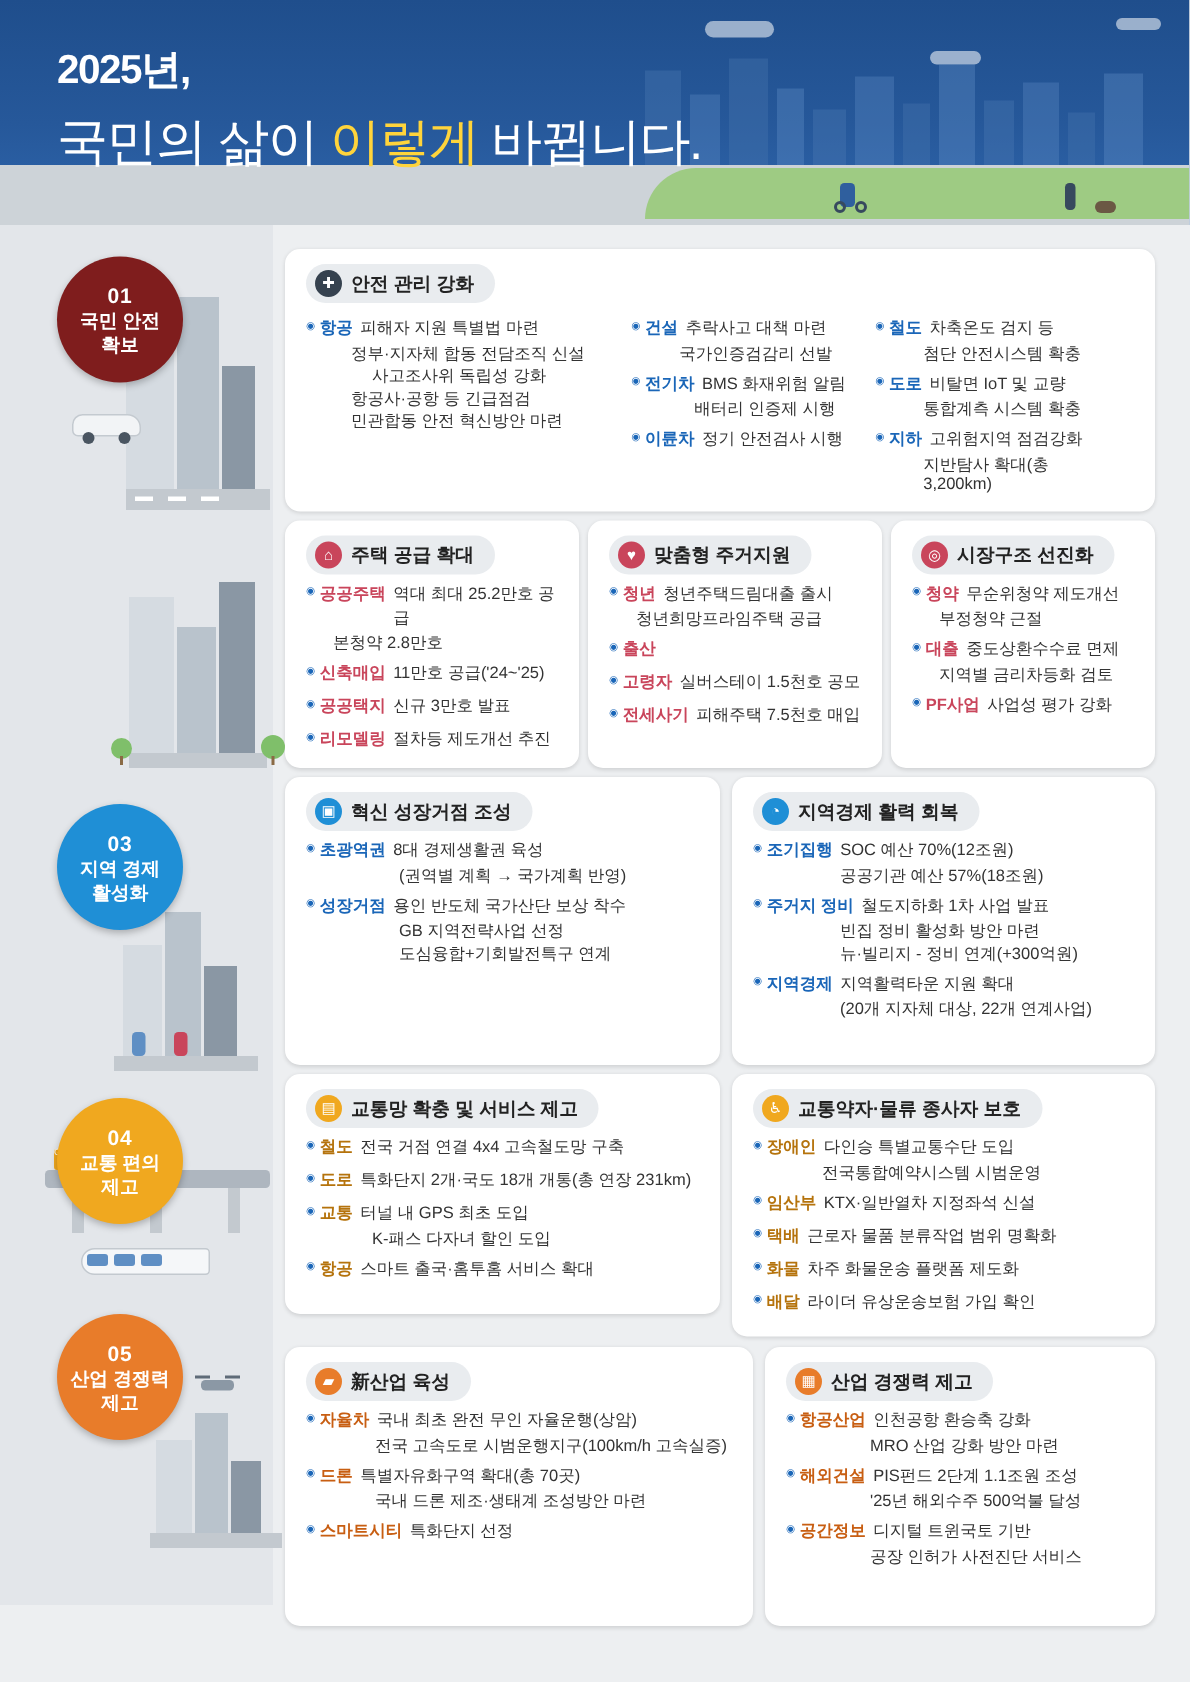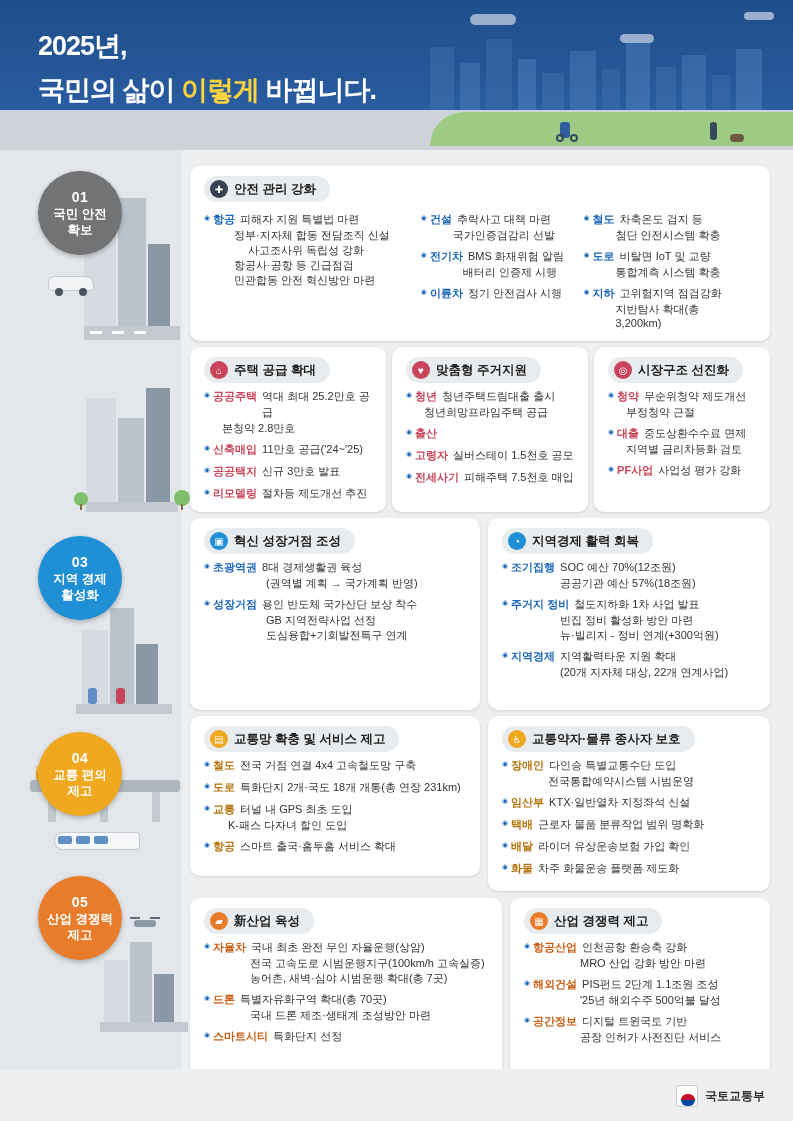--- a/index.html
+++ b/index.html
@@ -20,40 +20,40 @@
   }
   .city {
     position: absolute; left: 0; bottom: 22px; width: 793px; height: 95px;
     opacity: 0.35;
   }
   .cloud { position: absolute; background: #ffffff; border-radius: 20px; opacity: .55; }
   .header-title {
     position: absolute; left: 38px; top: 28px; color: #fff; z-index: 5;
   }
   .header-title .l1 { font-size: 27px; font-weight: bold; letter-spacing: -1px; }
-  .header-title .l2 { font-size: 27px; font-weight: bold; letter-spacing: -1px; margin-top: 8px; }
+  .header-title .l2 { font-size: 34px; font-weight: normal; letter-spacing: -1px; margin-top: 8px; }
   .header-title .l2 .hl { color: #ffd43b; }
 
   
   .rail {
     position: absolute; left: 0; top: 150px; width: 182px; height: 920px;
     background: #e3e6ea;
   }
 
   .badge {
     position: absolute; width: 84px; height: 84px; border-radius: 50%;
     color: #fff; text-align: center; z-index: 12;
     display: flex; flex-direction: column; align-items: center; justify-content: center;
     box-shadow: 0 2px 5px rgba(0,0,0,.25);
     line-height: 1.15;
   }
   .badge .num { font-size: 14px; font-weight: bold; letter-spacing: .5px; }
   .badge .nm { font-size: 12.5px; font-weight: bold; margin-top: 2px; }
 
-  .b1 { left: 38px; top: 171px;  background: #737373; }
+  .b1 { left: 38px; top: 171px;  background: #7f1d1d; }
   .b2 { left: 38px; top: 359px;  background: #c9455b; }
   .b3 { left: 38px; top: 536px;  background: #1f8fd6; }
   .b4 { left: 38px; top: 732px;  background: #f0a81f; }
   .b5 { left: 38px; top: 876px;  background: #e87c2a; }
 
   
   .illus { position: absolute; z-index: 6; }
   .bldg { position: absolute; background: #b9c3cc; }
   .bldg.dk { background: #8a97a4; }
   .bldg.lt { background: #d5dbe1; }
@@ -411,21 +411,21 @@
         <span class="val">전국 거점 연결 4x4 고속철도망 구축</span>
       </div>
       <div class="row">
         <span class="key" style="color:#b5730c;">도로</span>
         <span class="val">특화단지 2개·국도 18개 개통(총 연장 231km)</span>
       </div>
       <div class="row">
         <span class="key" style="color:#b5730c;">교통</span>
         <span class="val">터널 내 GPS 최초 도입</span>
       </div>
-      <div class="val" style="margin-left:24px;">K-패스 다자녀 할인 도입</div>
+      <div class="val" style="margin-left:44px;">K-패스 다자녀 할인 도입</div>
       <div class="row">
         <span class="key" style="color:#b5730c;">항공</span>
         <span class="val">스마트 출국·홈투홈 서비스 확대</span>
       </div>
     </div>
   </div>
 
   <div class="card" style="left:488px; top:716px; width:282px; height:175px;">
     <div class="cardpad">
       <div class="sec-head">
@@ -439,42 +439,41 @@
       <div class="val" style="margin-left:46px;">전국통합예약시스템 시범운영</div>
       <div class="row">
         <span class="key" style="color:#b5730c;">임산부</span>
         <span class="val">KTX·일반열차 지정좌석 신설</span>
       </div>
       <div class="row">
         <span class="key" style="color:#b5730c;">택배</span>
         <span class="val">근로자 물품 분류작업 범위 명확화</span>
       </div>
       <div class="row">
+        <span class="key" style="color:#b5730c;">화물</span>
+        <span class="val">차주 화물운송 플랫폼 제도화</span>
+      </div>
+      <div class="row">
         <span class="key" style="color:#b5730c;">배달</span>
         <span class="val">라이더 유상운송보험 가입 확인</span>
       </div>
-      <div class="row">
-        <span class="key" style="color:#b5730c;">화물</span>
-        <span class="val">차주 화물운송 플랫폼 제도화</span>
-      </div>
     </div>
   </div>
 
   <div class="card" style="left:190px; top:898px; width:312px; height:186px;">
     <div class="cardpad">
       <div class="sec-head">
         <span class="sec-ico" style="background:#e87c2a;">▰</span>
         <span>新산업 육성</span>
       </div>
       <div class="row">
         <span class="key" style="color:#c85e12;">자율차</span>
         <span class="val">국내 최초 완전 무인 자율운행(상암)</span>
       </div>
       <div class="val" style="margin-left:46px;">전국 고속도로 시범운행지구(100km/h 고속실증)</div>
-      <div class="val" style="margin-left:46px;">농어촌, 새벽·심야 시범운행 확대(총 7곳)</div>
       <div class="row">
         <span class="key" style="color:#c85e12;">드론</span>
         <span class="val">특별자유화구역 확대(총 70곳)</span>
       </div>
       <div class="val" style="margin-left:46px;">국내 드론 제조·생태계 조성방안 마련</div>
       <div class="row">
         <span class="key" style="color:#c85e12;">스마트시티</span>
         <span class="val">특화단지 선정</span>
       </div>
     </div>
@@ -497,20 +496,14 @@
       </div>
       <div class="val" style="margin-left:56px;">'25년 해외수주 500억불 달성</div>
       <div class="row">
         <span class="key" style="color:#c85e12;">공간정보</span>
         <span class="val">디지털 트윈국토 기반</span>
       </div>
       <div class="val" style="margin-left:56px;">공장 인허가 사전진단 서비스</div>
     </div>
   </div>
 
-  <div class="footer">
-    <div class="gov">
-      <span class="gov-mark"></span>
-      <span>국토교통부</span>
-    </div>
-  </div>
 
 </div>
 
 </body></html>

